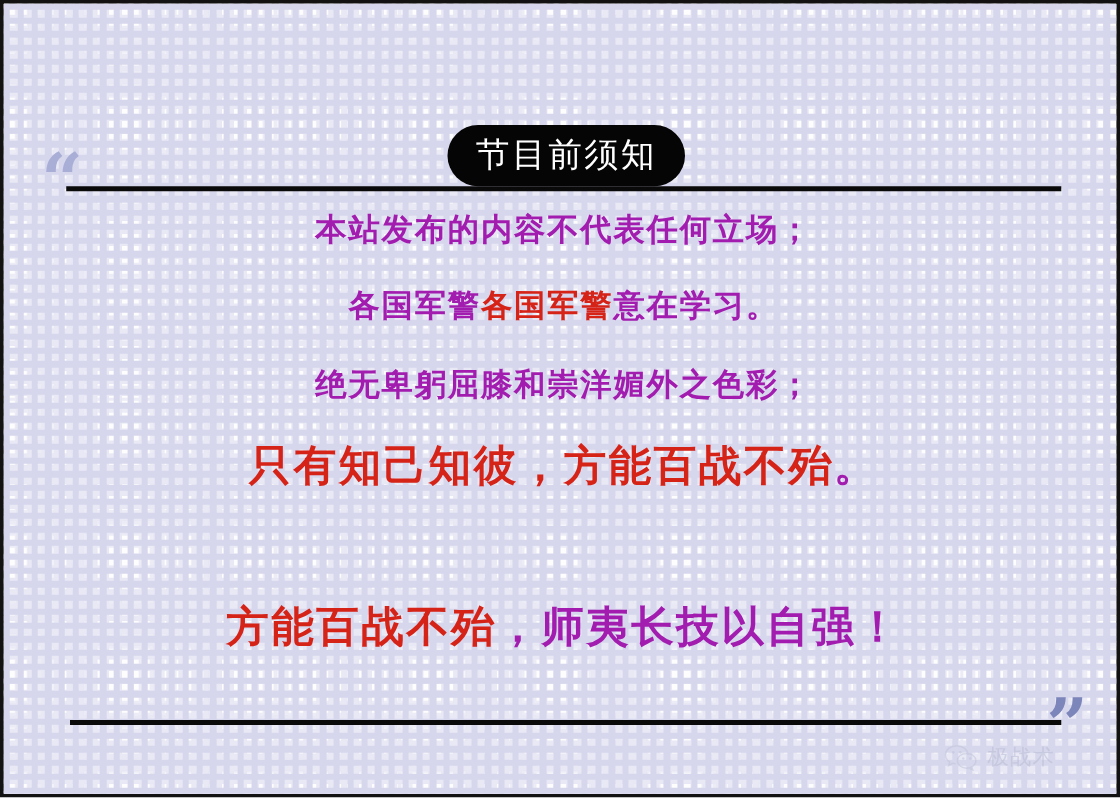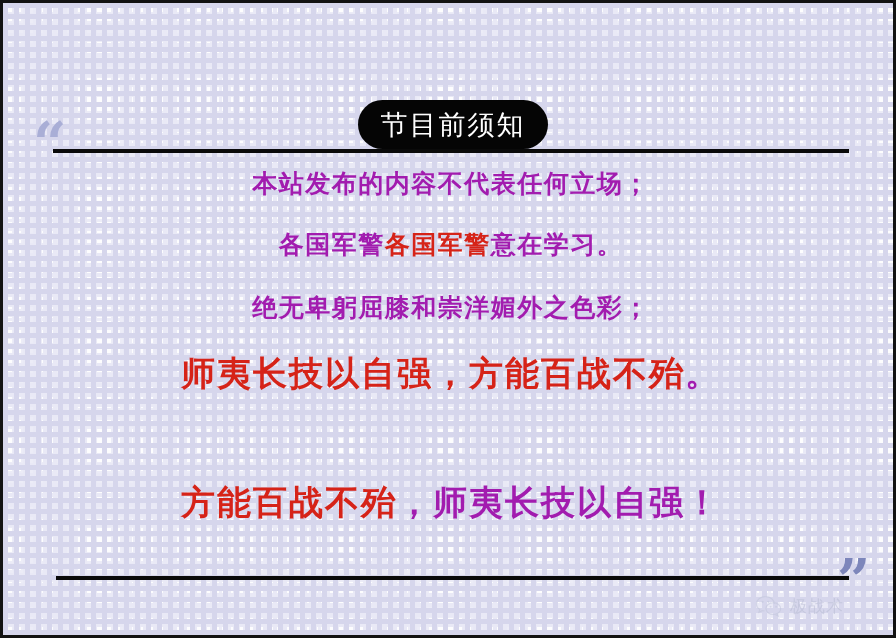--- a/index.html
+++ b/index.html
@@ -197,21 +197,21 @@
 
     <div class="line small" id="line-2">
       <span class="blk">各国军警</span><span class="red">各国军警</span><span class="blk">意在学习。</span>
     </div>
 
     <div class="line small" id="line-3">
       <span class="blk">绝无卑躬屈膝和崇洋媚外之色彩；</span>
     </div>
 
     <div class="line big" id="line-4">
-      <span class="red">师夷长技以自强，方能百战不殆</span><span class="blk">。</span>
+      <span class="red">只有知己知彼，方能百战不殆</span><span class="blk">。</span>
     </div>
 
     <div class="line big" id="line-5">
       <span class="red">方能百战不殆</span><span class="blk">，师夷长技以自强！</span>
     </div>
 
   </div>
 
   <div class="rule" id="rule-bottom"></div>
 

